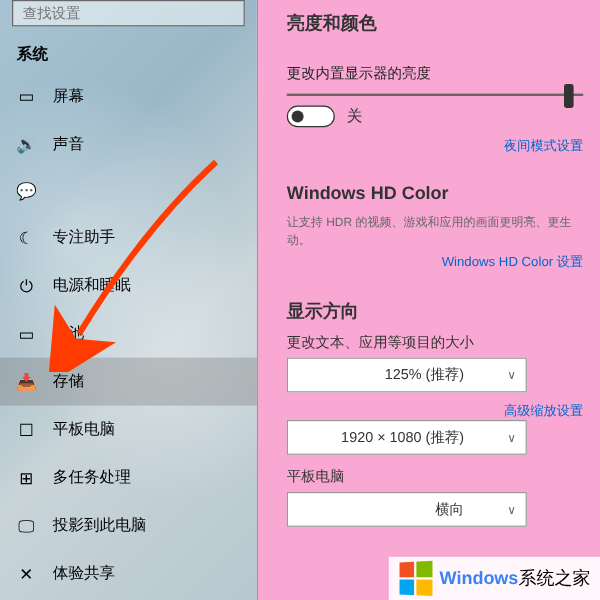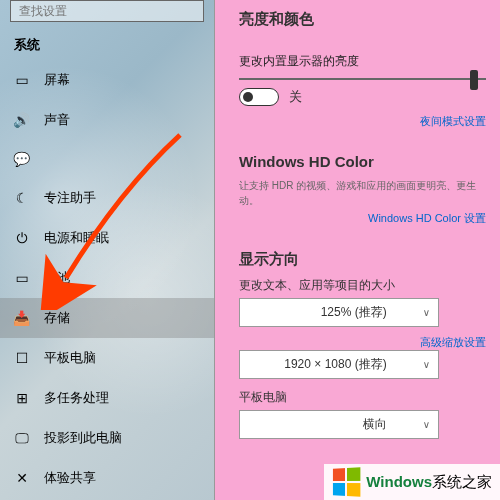--- a/index.html
+++ b/index.html
@@ -36,21 +36,21 @@
     .dropdown { width: 200px; border: 1px solid #999; padding: 5px 8px; font-size: 12px; display: flex; justify-content: flex-end; align-items: center; background: #fff; cursor: pointer; gap: 36px; }
     .dropdown .chev { font-size: 10px; color: #666; }
     
     .arrow-overlay { position: absolute; left: 30px; top: 130px; z-index: 50; pointer-events: none; }
     
     .watermark { position: absolute; right: 0; bottom: 0; display: flex; align-items: center; gap: 6px; background: rgba(255,255,255,0.9); padding: 4px 8px; z-index: 100; }
     .win-logo { display: grid; grid-template-columns: 1fr 1fr; grid-template-rows: 1fr 1fr; gap: 2px; width: 28px; height: 28px; transform: perspective(60px) rotateY(-12deg); }
     .win-logo div:nth-child(1){background:#f25022;} .win-logo div:nth-child(2){background:#7fba00;}
     .win-logo div:nth-child(3){background:#00a4ef;} .win-logo div:nth-child(4){background:#ffb900;}
     .wm-text { font-size: 15px; }
-    .wm-text .blue { color: #15803d; font-weight: 600; }
+    .wm-text .blue { color: #3b82f6; font-weight: 600; }
   </style>
 </head>
 <body>
 
 <div class="sidebar">
   <div class="search-box">
     <input placeholder="查找设置" style="">
   </div>
   <div class="category">系统</div>
   <div id="nav-list">

